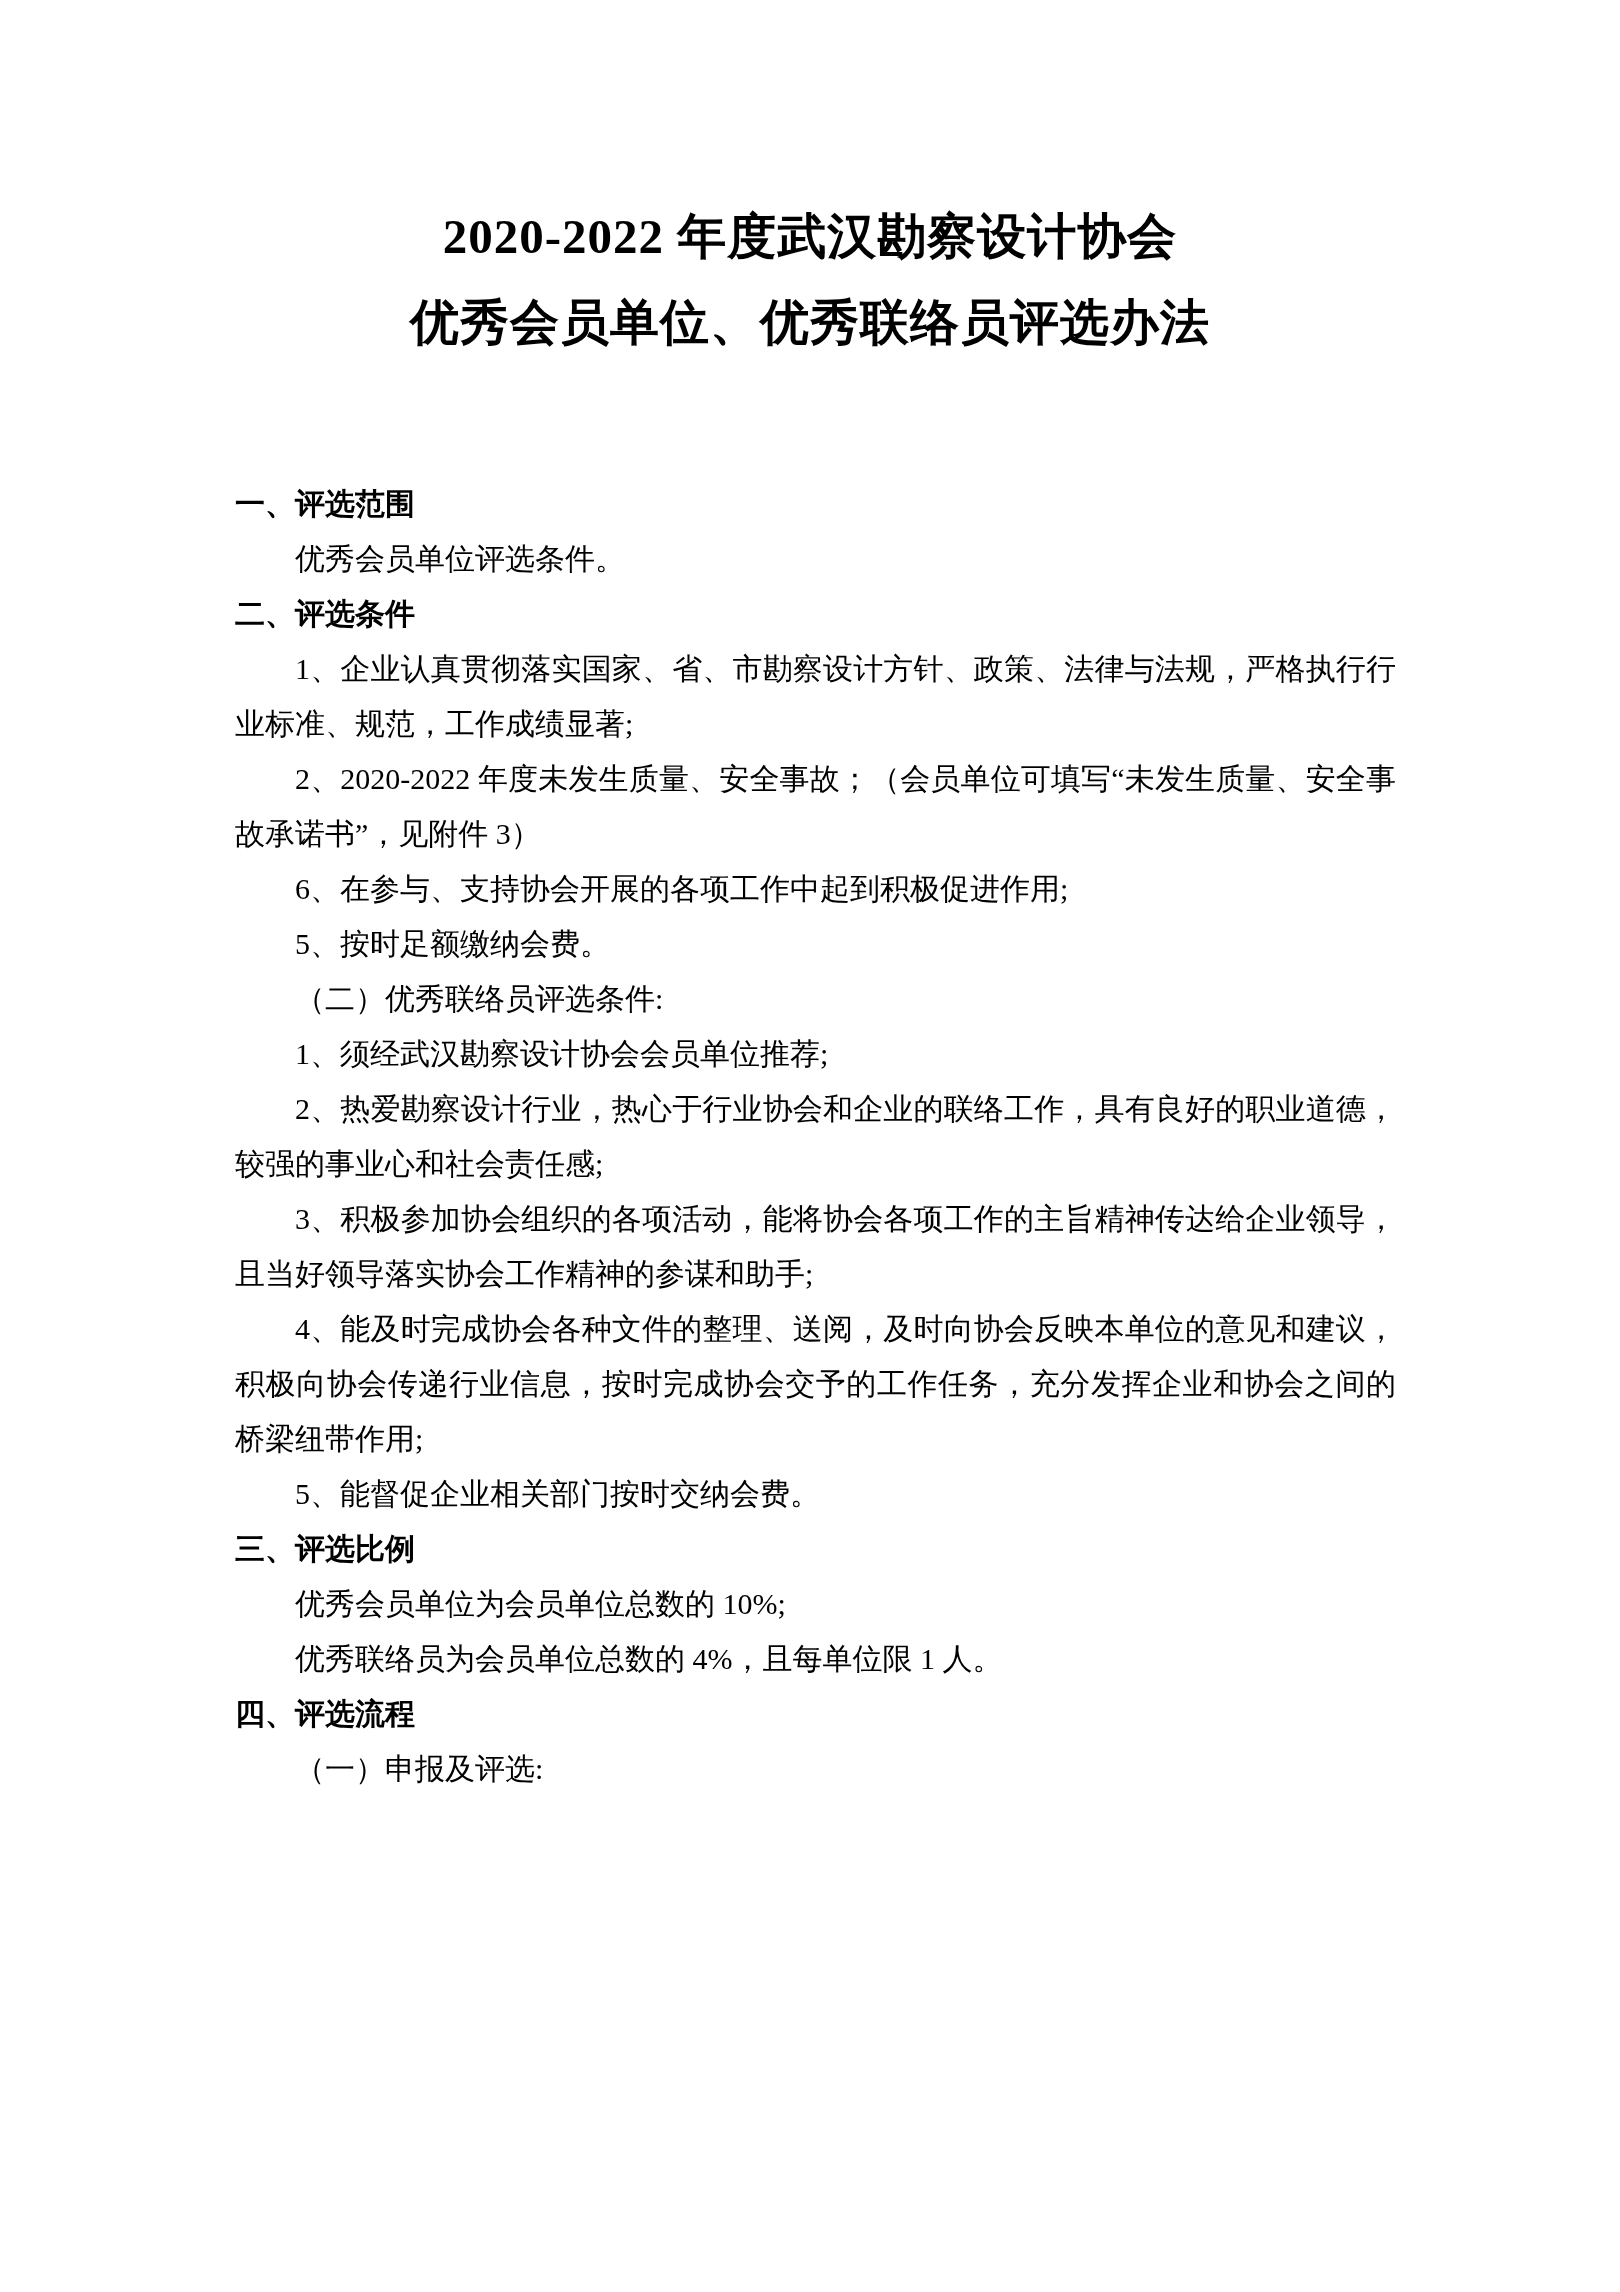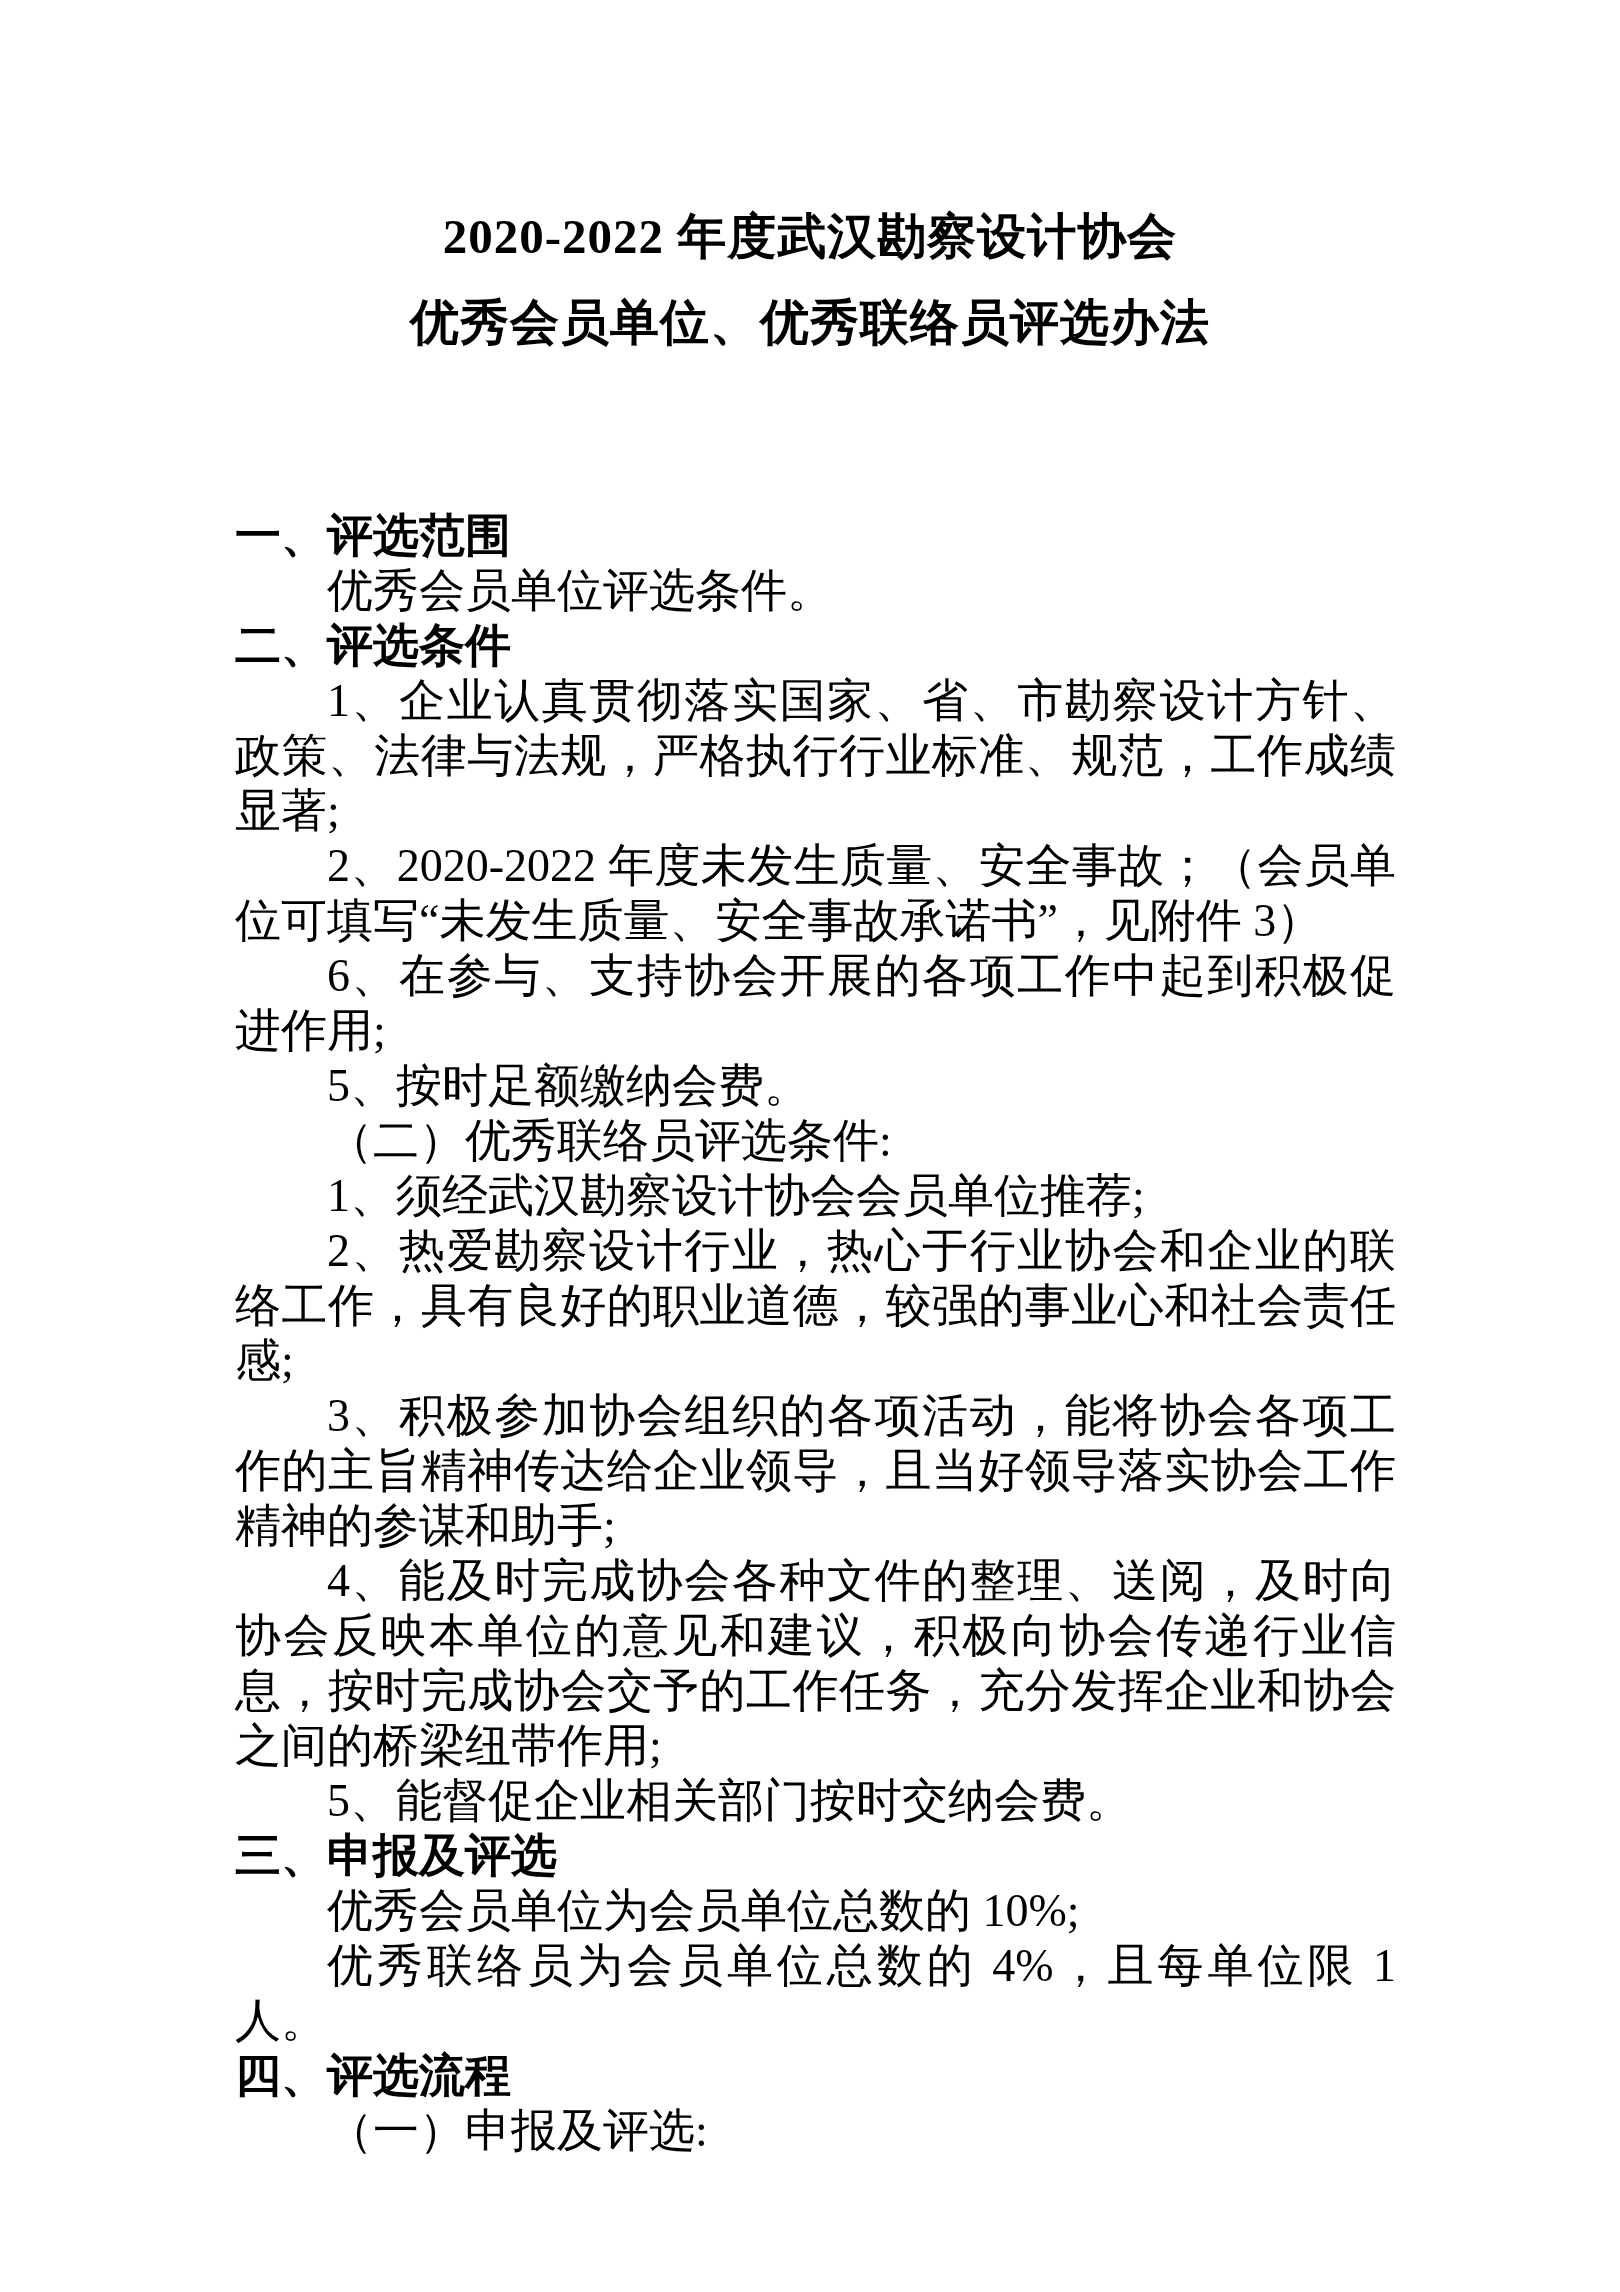--- a/index.html
+++ b/index.html
@@ -26,25 +26,24 @@
     font-size: 49px;
     line-height: 86px;
     letter-spacing: 1px;
   }
   .doc-body {
     position: absolute;
     top: 476px;
     left: 235px;
     width: 1161px;
     font-family: "Liberation Serif", serif;
-    font-size: 46px;
+    font-size: 30px;
     line-height: 55px;
     text-align: justify;
     overflow-wrap: break-word;
-    margin-top: 32px;
   }
   .doc-body p {
     margin: 0;
     padding: 0;
   }
   .heading {
     font-family: "Liberation Sans", sans-serif;
     font-weight: bold;
     text-indent: 0;
   }
@@ -69,21 +68,21 @@
     <p class="para">1、企业认真贯彻落实国家、省、市勘察设计方针、政策、法律与法规，严格执行行业标准、规范，工作成绩显著;</p>
     <p class="para">2、2020-2022 年度未发生质量、安全事故；（会员单位可填写“未发生质量、安全事故承诺书”，见附件 3）</p>
     <p class="para">6、在参与、支持协会开展的各项工作中起到积极促进作用;</p>
     <p class="para">5、按时足额缴纳会费。</p>
     <p class="para">（二）优秀联络员评选条件:</p>
     <p class="para">1、须经武汉勘察设计协会会员单位推荐;</p>
     <p class="para">2、热爱勘察设计行业，热心于行业协会和企业的联络工作，具有良好的职业道德，较强的事业心和社会责任感;</p>
     <p class="para">3、积极参加协会组织的各项活动，能将协会各项工作的主旨精神传达给企业领导，且当好领导落实协会工作精神的参谋和助手;</p>
     <p class="para">4、能及时完成协会各种文件的整理、送阅，及时向协会反映本单位的意见和建议，积极向协会传递行业信息，按时完成协会交予的工作任务，充分发挥企业和协会之间的桥梁纽带作用;</p>
     <p class="para">5、能督促企业相关部门按时交纳会费。</p>
-    <p class="heading">三、申报及评选</p>
+    <p class="heading">三、评选比例</p>
     <p class="para">优秀会员单位为会员单位总数的 10%;</p>
     <p class="para">优秀联络员为会员单位总数的 4%，且每单位限 1 人。</p>
     <p class="heading">四、评选流程</p>
     <p class="para">（一）申报及评选:</p>
   </div>
 
 </div>
 
 
 </body></html>

